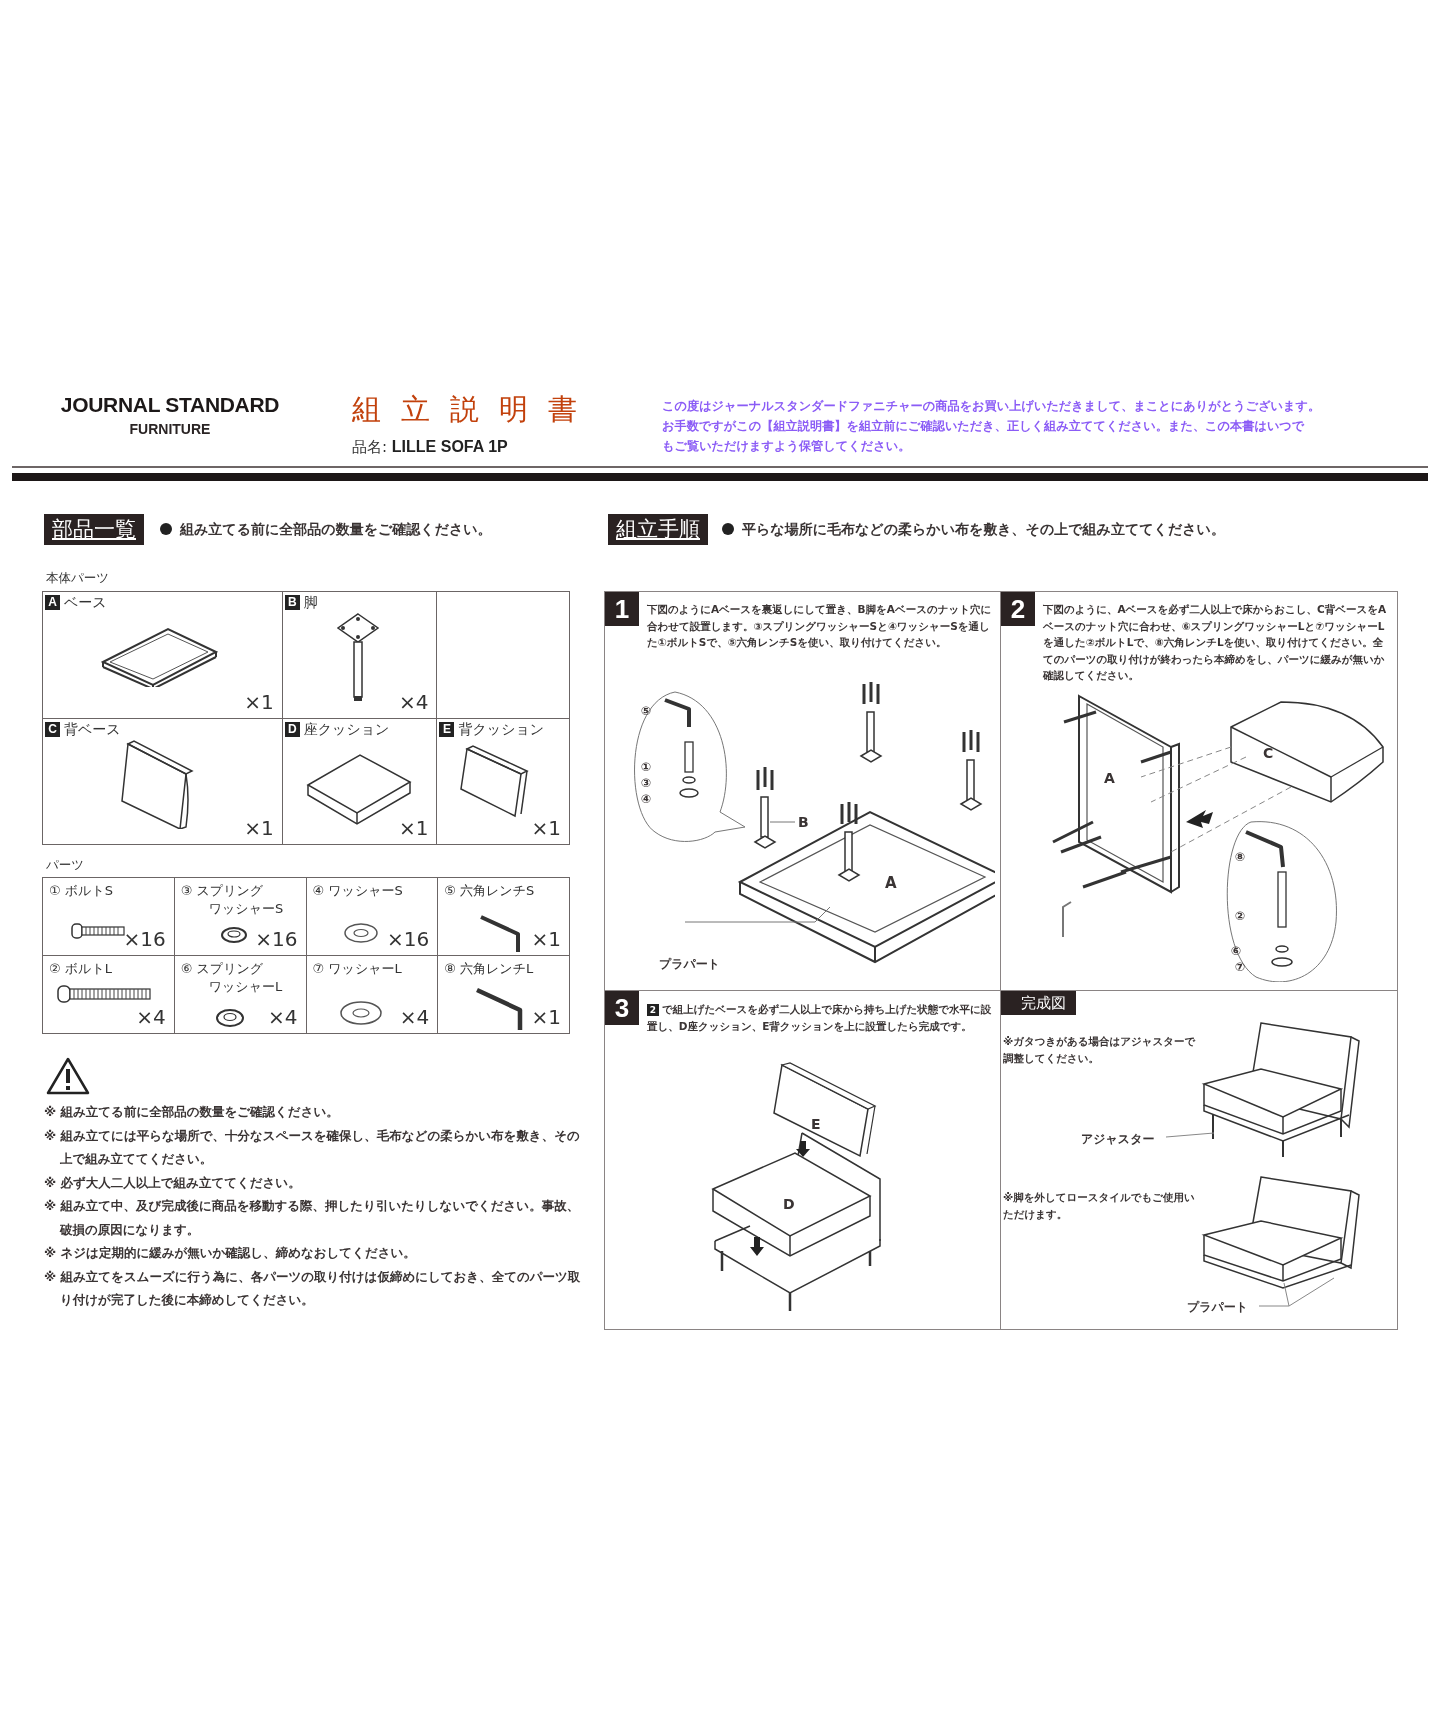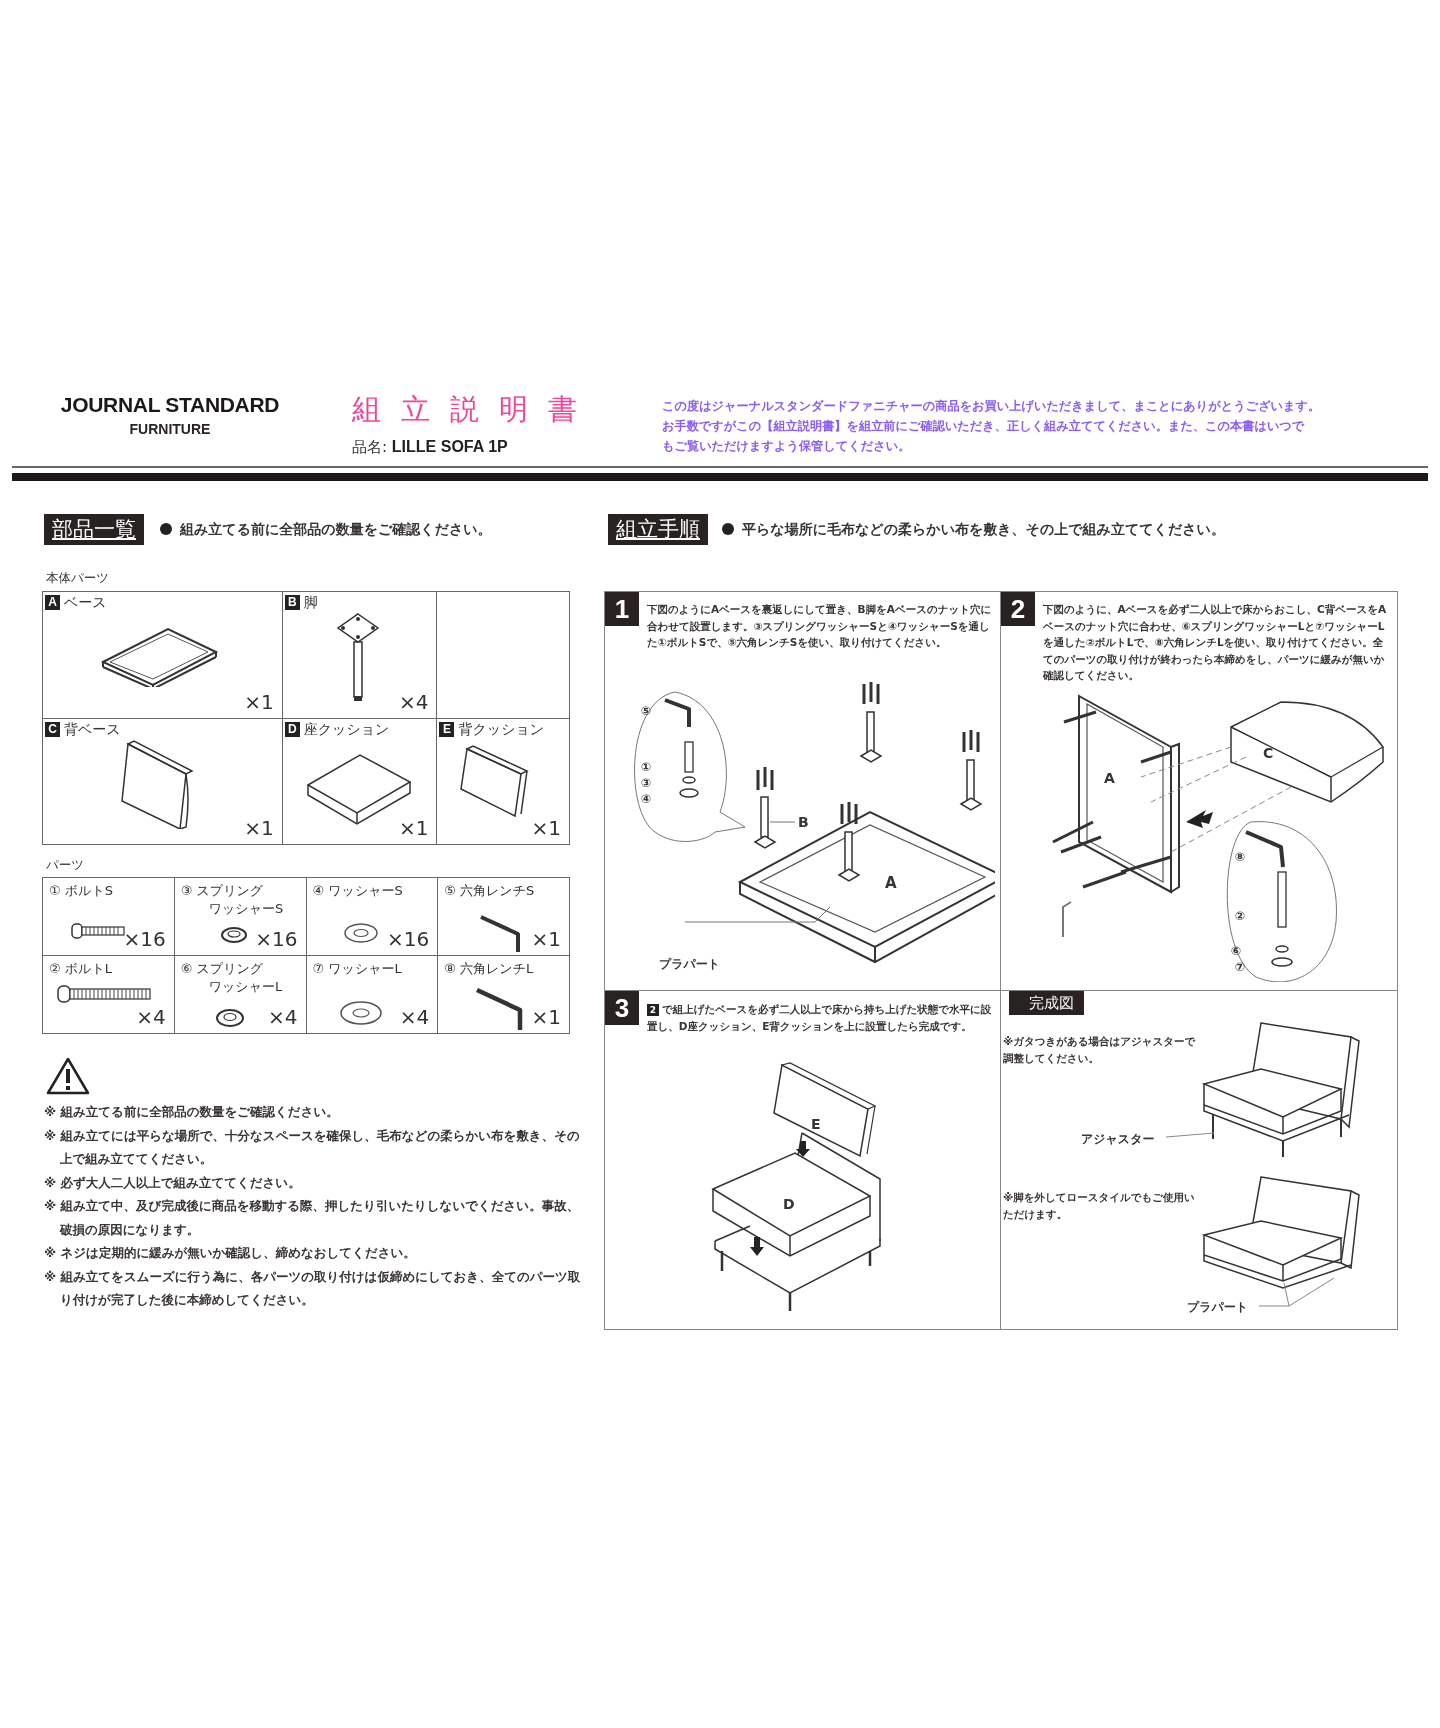--- a/index.html
+++ b/index.html
@@ -2,21 +2,21 @@
 <html><head>
 <meta charset="utf-8">
 <style>
   html, body { margin:0; padding:0; background:#ffffff; }
   body { width:1440px; height:1728px; position:relative; overflow:hidden;
          font-family:"DejaVu Sans", sans-serif; color:#1e1a1a; }
   .abs { position:absolute; }
   .brand { left:36px; top:393px; width:268px; text-align:center; }
   .brand .name { font-family:"Liberation Sans", sans-serif; font-weight:bold; font-size:21px; letter-spacing:-0.3px; color:#1c1818; white-space:nowrap; }
   .brand .sub { font-family:"Liberation Sans", sans-serif; font-weight:bold; font-size:14px; margin-top:4px; color:#2a2424; }
-  .doc-title { left:352px; top:390px; font-family:Liberation Sans, sans-serif; font-size:29px; letter-spacing:20px; color:#ec4899; }
+  .doc-title { left:352px; top:390px; font-family:Liberation Sans, sans-serif; font-size:29px; letter-spacing:20px; color:#c2410c; }
   .product { left:352px; top:438px; font-size:15px; color:#333; white-space:nowrap; }
   .product b { font-family:"Liberation Sans", sans-serif; font-weight:bold; font-size:16px; color:#222; }
   .intro { left:662px; top:396px; width:750px; font-size:12.2px; font-weight:bold; line-height:20px; color:#8b5cf6; }
   .rule-thin { left:12px; top:466px; width:1416px; height:2px; background:#6d6666; }
   .rule-thick { left:12px; top:473px; width:1416px; height:8px; background:#1d1717; }
 
   .sec-tag { background:#2a2222; color:#fff; font-size:21px; padding:2px 8px; line-height:27px;text-decoration:underline; }
   .sec-note { font-size:14px; font-weight:bold; color:#3a3434; white-space:nowrap; }
   .sec-note .dot { display:inline-block; width:12px; height:12px; border-radius:50%; background:#222; margin-right:8px; vertical-align:-1px; }
   .sub-label { font-size:12.5px; color:#333; }
@@ -377,21 +377,21 @@
         <line x1="160" y1="190" x2="160" y2="205"></line>
     </g>
     <polygon points="90,80 96,80 96,88 100,88 93,96 86,88 90,88" fill="#222"></polygon>
     <polygon points="44,176 50,176 50,186 54,186 47,195 40,186 44,186" fill="#222"></polygon>
   </svg>
   <span class="callout" style="left:206px; top:125px; font-size:14px;">E</span>
   <span class="callout" style="left:178px; top:205px; font-size:14px;">D</span>
 </div>
 
 <div class="step-box" style="left:1000px; top:990px; width:396px; height:338px;">
-  <div class="done-tag" style="left:8px; top:0;padding-left:20px;">完成図</div>
+  <div class="done-tag" style="left:0; top:0;padding-left:20px;">完成図</div>
   <div class="note-small" style="left:2px; top:42px; width:200px;">※ガタつきがある場合はアジャスターで調整してください。</div>
   <svg class="abs" style="left:200px; top:28px;" width="160" height="140">
     <polygon points="60,4 150,18 140,100 48,78" fill="#fff" stroke="#333" stroke-width="1.5"></polygon>
     <polyline points="150,18 158,22 148,108 140,100" fill="none" stroke="#333" stroke-width="1.5"></polyline>
     <polygon points="3,65 60,50 140,70 82,98" fill="#fff" stroke="#333" stroke-width="1.5"></polygon>
     <polyline points="3,65 3,86 82,115 140,92 140,70" fill="none" stroke="#333" stroke-width="1.5"></polyline>
     <line x1="82" y1="98" x2="82" y2="115" stroke="#333" stroke-width="1.5"></line>
     <polyline points="3,86 3,92 82,122 148,96" fill="none" stroke="#333" stroke-width="1.5"></polyline>
     <g stroke="#333" stroke-width="2">
         <line x1="12" y1="95" x2="12" y2="120"></line>

